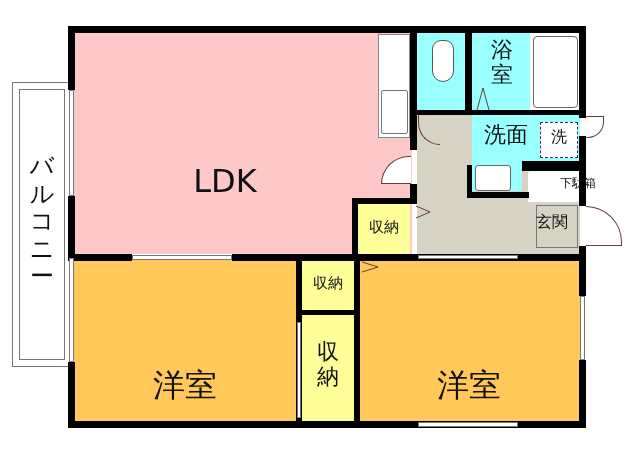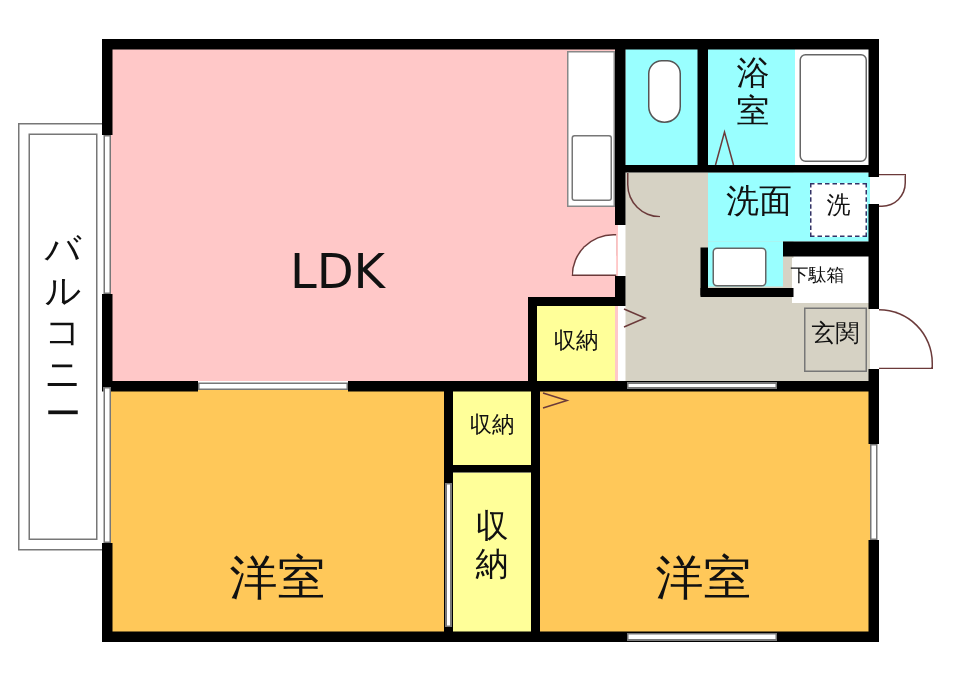--- a/index.html
+++ b/index.html
@@ -108,18 +108,18 @@
   
 </div>
 <div class="label" style="left:358px;top:296px;width:222px;font-size:32px;">
   <div>洋室</div>
   
 </div>
 <div class="label" style="left:474px;top:38px;width:56px;font-size:22px;">浴
 室</div>
 <div class="label" style="left:474px;top:123px;width:64px;font-size:22px;">洗面</div>
 <div class="label" style="left:540px;top:128px;width:38px;font-size:16px;">洗</div>
-<div class="label" style="left:519px;top:177px;width:52px;font-size:12px;">下駄箱</div>
-<div class="label" style="left:536px;top:213px;width:42px;font-size:16px;">玄関</div>
+<div class="label" style="left:552px;top:177px;width:52px;font-size:12px;">下駄箱</div>
+<div class="label" style="left:536px;top:213px;width:18px;font-size:16px;">玄関</div>
 <div class="label" style="left:358px;top:219px;width:52px;font-size:15px;">収納</div>
 <div class="label" style="left:302px;top:275px;width:52px;font-size:15px;">収納</div>
 <div class="label" style="left:302px;top:340px;width:52px;font-size:22px;">収
 納</div>
 
 </body></html>

